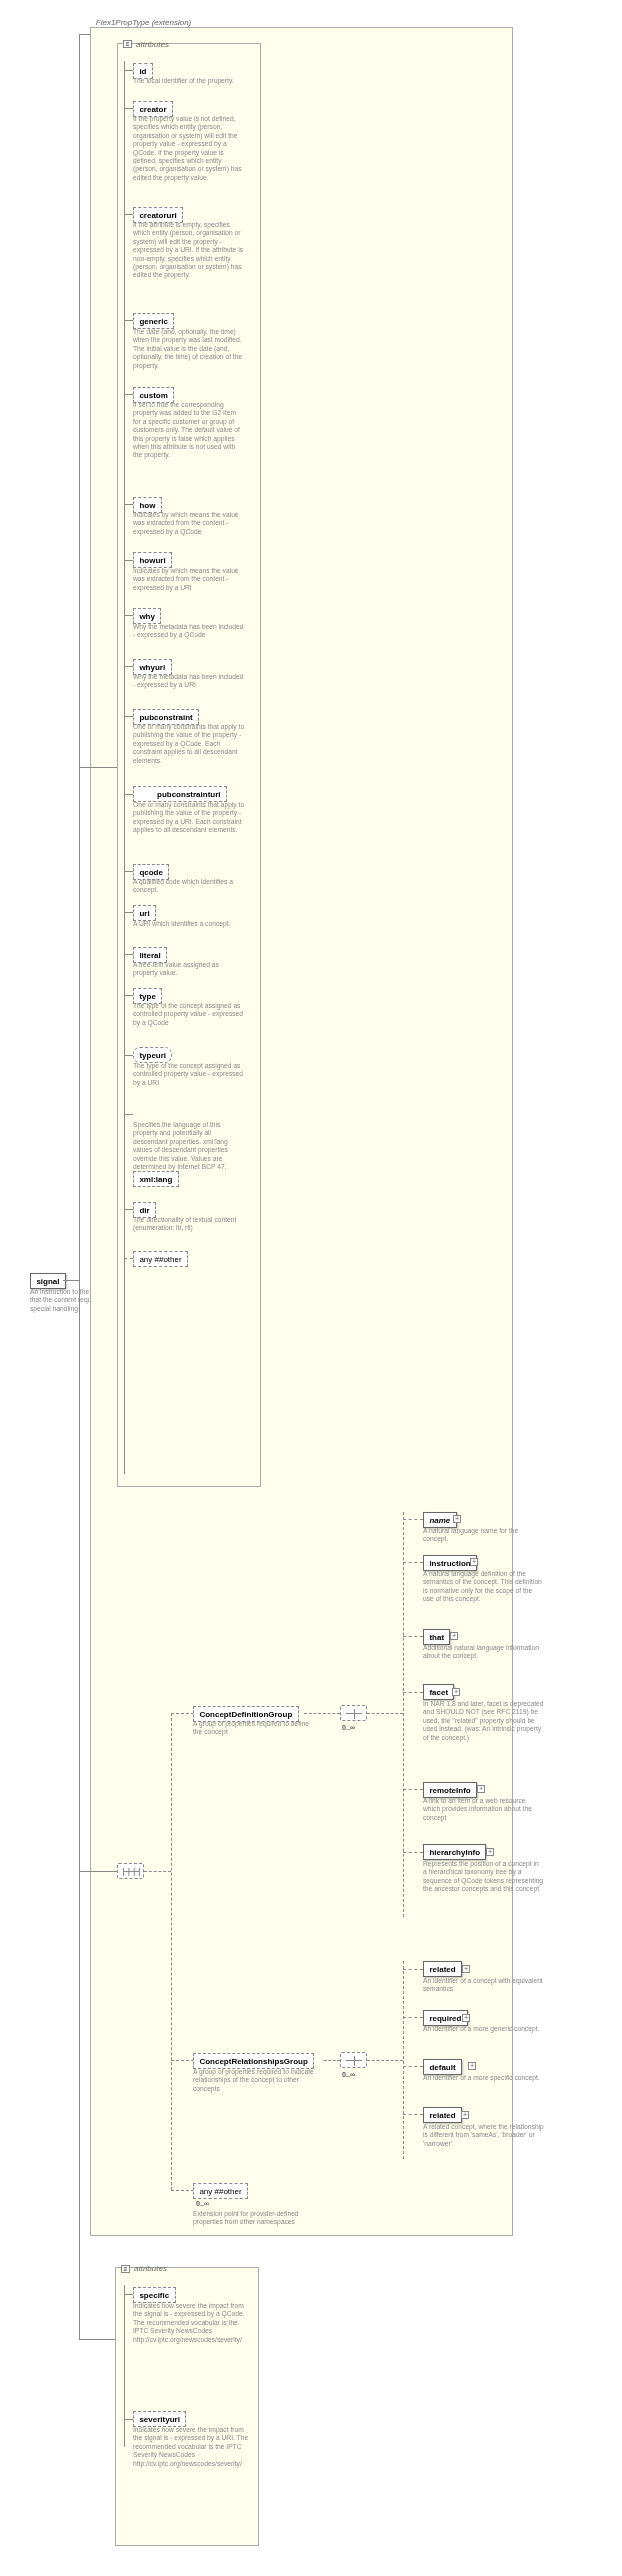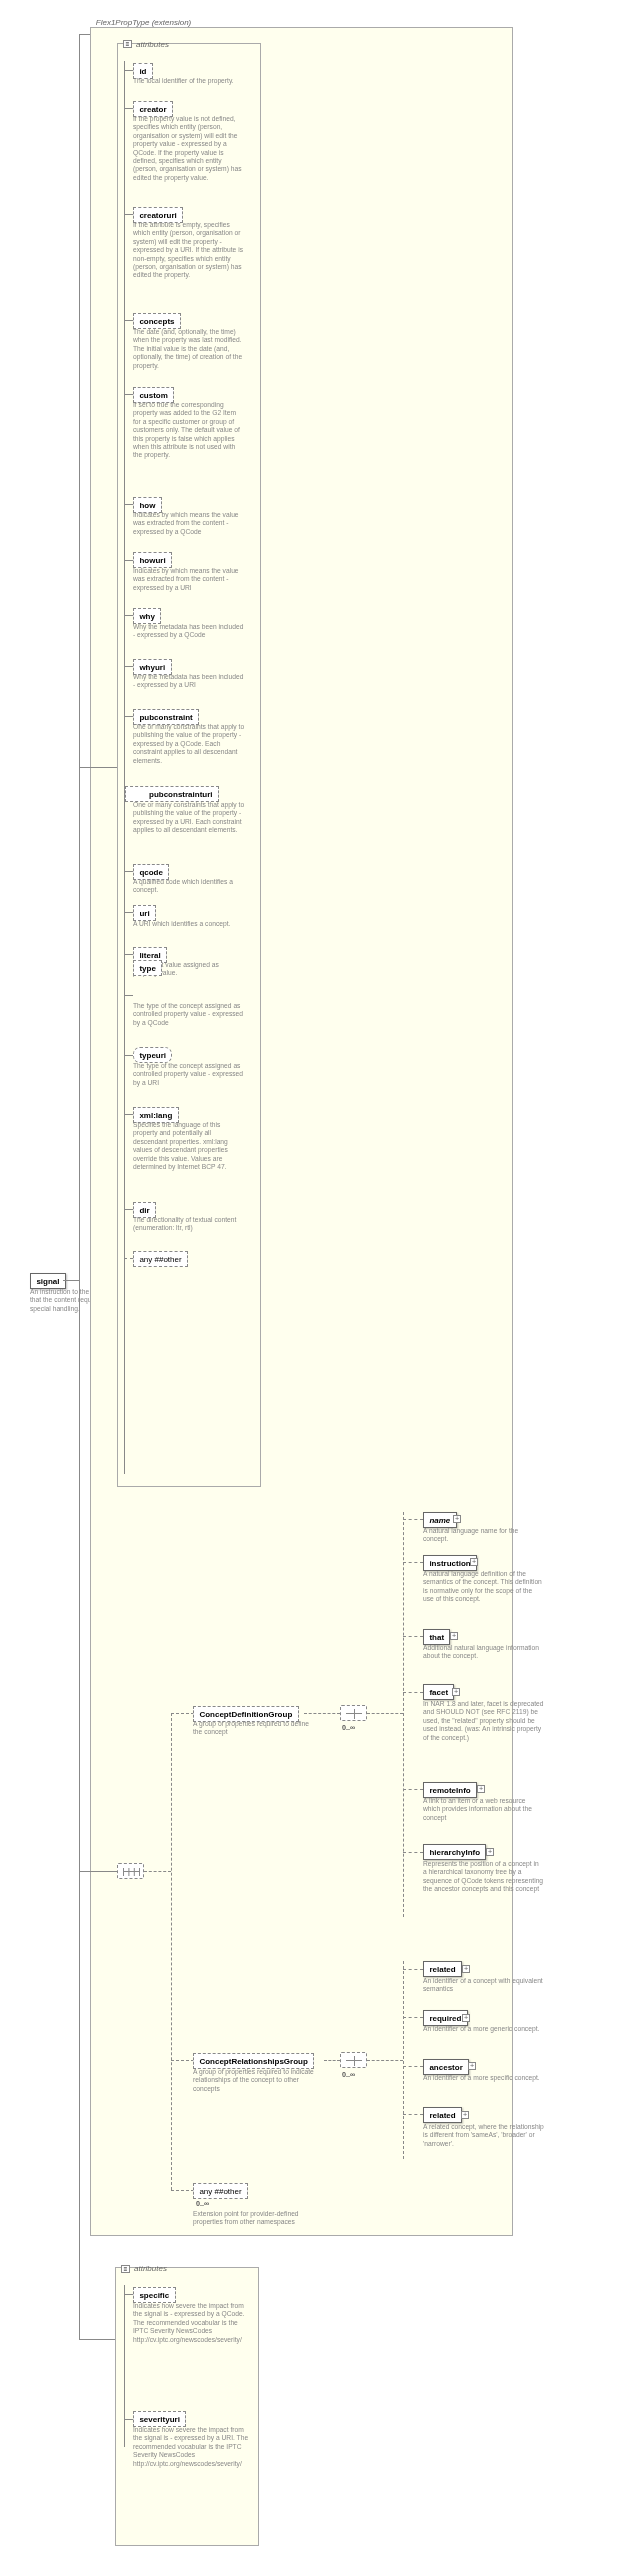--- a/index.html
+++ b/index.html
@@ -155,21 +155,21 @@
 
   <div class="hline" style="left:124px; top:108px; width:9px;"></div>
   <div class="elbox dashed" style="left:133px; top:101px;">creator</div>
   <div class="doc" style="left:133px; top:115px; width:112px;">If the property value is not defined, specifies which entity (person, organisation or system) will edit the property value - expressed by a QCode. If the property value is defined, specifies which entity (person, organisation or system) has edited the property value.</div>
 
   <div class="hline" style="left:124px; top:214px; width:9px;"></div>
   <div class="elbox dashed" style="left:133px; top:207px;">creatoruri</div>
   <div class="doc" style="left:133px; top:221px; width:112px;">If the attribute is empty, specifies which entity (person, organisation or system) will edit the property - expressed by a URI. If the attribute is non-empty, specifies which entity (person, organisation or system) has edited the property.</div>
 
   <div class="hline" style="left:124px; top:320px; width:9px;"></div>
-  <div class="elbox dashed" style="left:133px; top:313px;">concepts</div>
+  <div class="elbox dashed" style="left:133px; top:313px;">generic</div>
   <div class="doc" style="left:133px; top:328px; width:112px;">The date (and, optionally, the time) when the property was last modified. The initial value is the date (and, optionally, the time) of creation of the property.</div>
 
   <div class="hline" style="left:124px; top:394px; width:9px;"></div>
   <div class="elbox dashed" style="left:133px; top:387px;">custom</div>
   <div class="doc" style="left:133px; top:401px; width:112px;">If set to true the corresponding property was added to the G2 Item for a specific customer or group of customers only. The default value of this property is false which applies when this attribute is not used with the property.</div>
 
   <div class="hline" style="left:124px; top:504px; width:9px;"></div>
   <div class="elbox dashed" style="left:133px; top:497px;">how</div>
   <div class="doc" style="left:133px; top:511px; width:112px;">Indicates by which means the value was extracted from the content - expressed by a QCode</div>
 
@@ -183,45 +183,45 @@
 
   <div class="hline" style="left:124px; top:666px; width:9px;"></div>
   <div class="elbox dashed" style="left:133px; top:659px;">whyuri</div>
   <div class="doc" style="left:133px; top:673px; width:112px;">Why the metadata has been included - expressed by a URI</div>
 
   <div class="hline" style="left:124px; top:716px; width:9px;"></div>
   <div class="elbox dashed" style="left:133px; top:709px;">pubconstraint</div>
   <div class="doc" style="left:133px; top:723px; width:112px;">One or many constraints that apply to publishing the value of the property - expressed by a QCode. Each constraint applies to all descendant elements.</div>
 
   <div class="hline" style="left:124px; top:794px; width:9px;"></div>
-  <div class="elbox dashed" style="left:125px; top:786px;padding-left:23px;">pubconstrainturi</div>
+  <div class="elbox dashed" style="left:133px; top:786px;padding-left:23px;">pubconstrainturi</div>
   <div class="doc" style="left:133px; top:801px; width:112px;">One or many constraints that apply to publishing the value of the property - expressed by a URI. Each constraint applies to all descendant elements.</div>
 
   <div class="hline" style="left:124px; top:871px; width:9px;"></div>
   <div class="elbox dashed" style="left:133px; top:864px;">qcode</div>
   <div class="doc" style="left:133px; top:878px; width:112px;">A qualified code which identifies a concept.</div>
 
   <div class="hline" style="left:124px; top:912px; width:9px;"></div>
   <div class="elbox dashed" style="left:133px; top:905px;">uri</div>
   <div class="doc" style="left:133px; top:920px; width:112px;">A URI which identifies a concept.</div>
 
   <div class="hline" style="left:124px; top:954px; width:9px;"></div>
   <div class="elbox dashed" style="left:133px; top:947px;">literal</div>
   <div class="doc" style="left:133px; top:961px; width:112px;">A free-text value assigned as property value.</div>
 
   <div class="hline" style="left:124px; top:995px; width:9px;"></div>
-  <div class="elbox dashed" style="left:133px; top:960px;">type</div>
+  <div class="elbox dashed" style="left:133px; top:988px;">type</div>
   <div class="doc" style="left:133px; top:1002px; width:112px;">The type of the concept assigned as controlled property value - expressed by a QCode</div>
 
   <div class="hline" style="left:124px; top:1055px; width:9px;"></div>
   <div class="elbox dashed" style="left:133px; top:1047px;border-radius:7px;">typeuri</div>
   <div class="doc" style="left:133px; top:1062px; width:112px;">The type of the concept assigned as controlled property value - expressed by a URI</div>
 
   <div class="hline" style="left:124px; top:1114px; width:9px;"></div>
-  <div class="elbox dashed" style="left:133px; top:1107px;">xml:lang</div>
+  <div class="elbox dashed" style="left:133px; top:1171px;">xml:lang</div>
   <div class="doc" style="left:133px; top:1121px; width:112px;">Specifies the language of this property and potentially all descendant properties. xml:lang values of descendant properties override this value. Values are determined by Internet BCP 47.</div>
 
   <div class="hline" style="left:124px; top:1209px; width:9px;"></div>
   <div class="elbox dashed" style="left:133px; top:1202px;">dir</div>
   <div class="doc" style="left:133px; top:1216px; width:112px;">The directionality of textual content (enumeration: ltr, rtl)</div>
 
   <div class="hline dashed" style="left:124px; top:1258px; width:9px;"></div>
   <div class="elbox dashed" style="left:133px; top:1251px; font-weight:normal;">any ##other</div>
 
   <div class="hline" style="left:79px; top:1871px; width:38px;"></div>
@@ -281,21 +281,21 @@
   <div class="elbox solid shadow" style="left:423px; top:1961px;">related</div>
   <div class="plus" style="left:462px; top:1965px;">+</div>
   <div class="doc" style="left:423px; top:1977px; width:121px;">An identifier of a concept with equivalent semantics</div>
 
   <div class="hline dashed" style="left:403px; top:2017px; width:20px;"></div>
   <div class="elbox solid shadow" style="left:423px; top:2010px;">required</div>
   <div class="plus" style="left:462px; top:2014px;">+</div>
   <div class="doc" style="left:423px; top:2025px; width:121px;">An identifier of a more generic concept.</div>
 
   <div class="hline dashed" style="left:403px; top:2066px; width:20px;"></div>
-  <div class="elbox solid shadow" style="left:423px; top:2059px;">ancestor</div>
+  <div class="elbox solid shadow" style="left:423px; top:2059px;">default</div>
   <div class="plus" style="left:468px; top:2062px;">+</div>
   <div class="doc" style="left:423px; top:2074px; width:121px;">An identifier of a more specific concept.</div>
 
   <div class="hline dashed" style="left:403px; top:2114px; width:20px;"></div>
   <div class="elbox solid shadow" style="left:423px; top:2107px;">related</div>
   <div class="plus" style="left:461px; top:2111px;">+</div>
   <div class="doc" style="left:423px; top:2123px; width:121px;">A related concept, where the relationship is different from 'sameAs', 'broader' or 'narrower'.</div>
 
   <div class="hline dashed" style="left:171px; top:2190px; width:22.5px;"></div>
   <div class="elbox dashed" style="left:193px; top:2183px; font-weight:normal;">any ##other</div>

